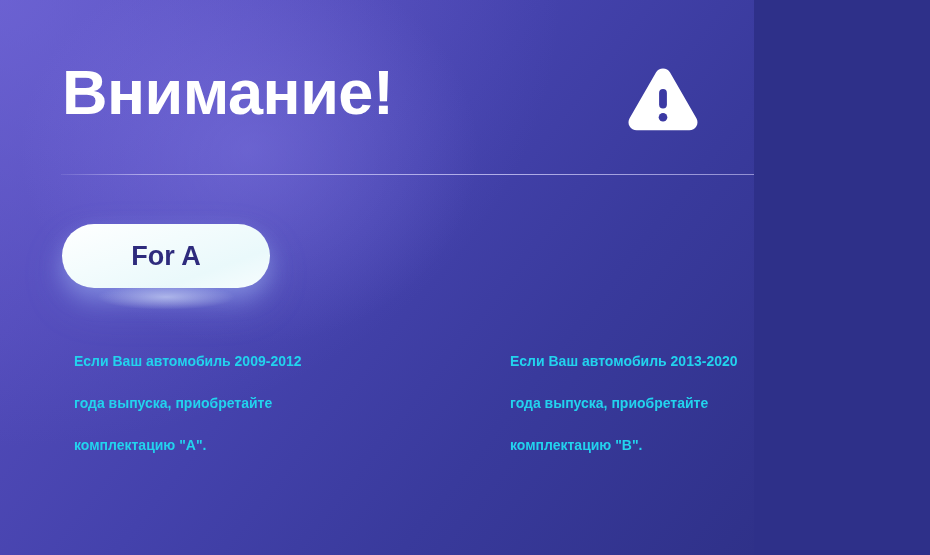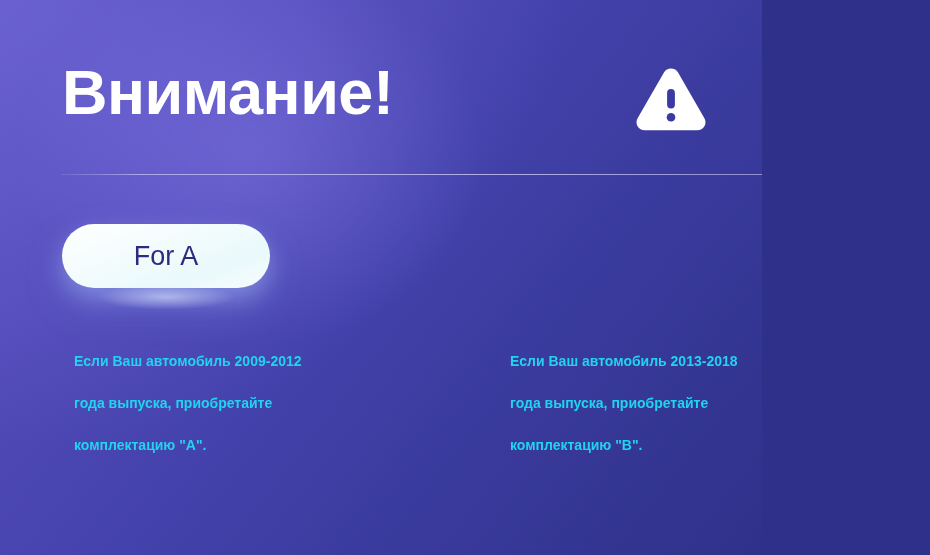--- a/index.html
+++ b/index.html
@@ -12,21 +12,20 @@
   }
 
   .banner {
     position: relative;
     width: 754px;
     height: 555px;
     overflow: hidden;
     background:
       radial-gradient(120% 130% at 0% 0%, rgba(120,110,225,0.55) 0%, rgba(120,110,225,0.0) 62%),
       linear-gradient(128deg, #5b52bf 0%, #514ab8 22%, #4442ac 46%, #393a9c 70%, #2f3189 100%);
-    padding-left: 8px;
   }
 
   
   .banner::before {
     content: "";
     position: absolute;
     left: -6%;
     top: -18%;
     width: 78%;
     height: 90%;
@@ -125,21 +124,21 @@
     bottom: -26px;
     height: 34px;
     background: radial-gradient(closest-side, rgba(226,238,255,0.55), rgba(226,238,255,0) 75%);
     pointer-events: none;
   }
 
   .pill-label {
     position: relative;
     z-index: 2;
     font-size: 27px;
-    font-weight: 400;
+    font-weight: 700;
     letter-spacing: 0px;
     color: #2e2b7d;
     white-space: nowrap;
   }
 
   .desc {
     margin: 12px;
     padding: 0;
     position: absolute;
     top: 104px;
@@ -179,20 +178,20 @@
       </button>
       <p class="desc">
         <span class="desc-line">Если Ваш автомобиль 2009-2012</span>
         <span class="desc-line">года выпуска, приобретайте</span>
         <span class="desc-line">комплектацию "A".</span>
       </p>
     </div>
 
     <div class="column col-b">
       <p class="desc">
-        <span class="desc-line">Если Ваш автомобиль 2013-2018</span>
+        <span class="desc-line">Если Ваш автомобиль 2013-2020</span>
         <span class="desc-line">года выпуска, приобретайте</span>
         <span class="desc-line">комплектацию "B".</span>
       </p>
     </div>
 
   </div>
 </div>
 
 </body></html>

